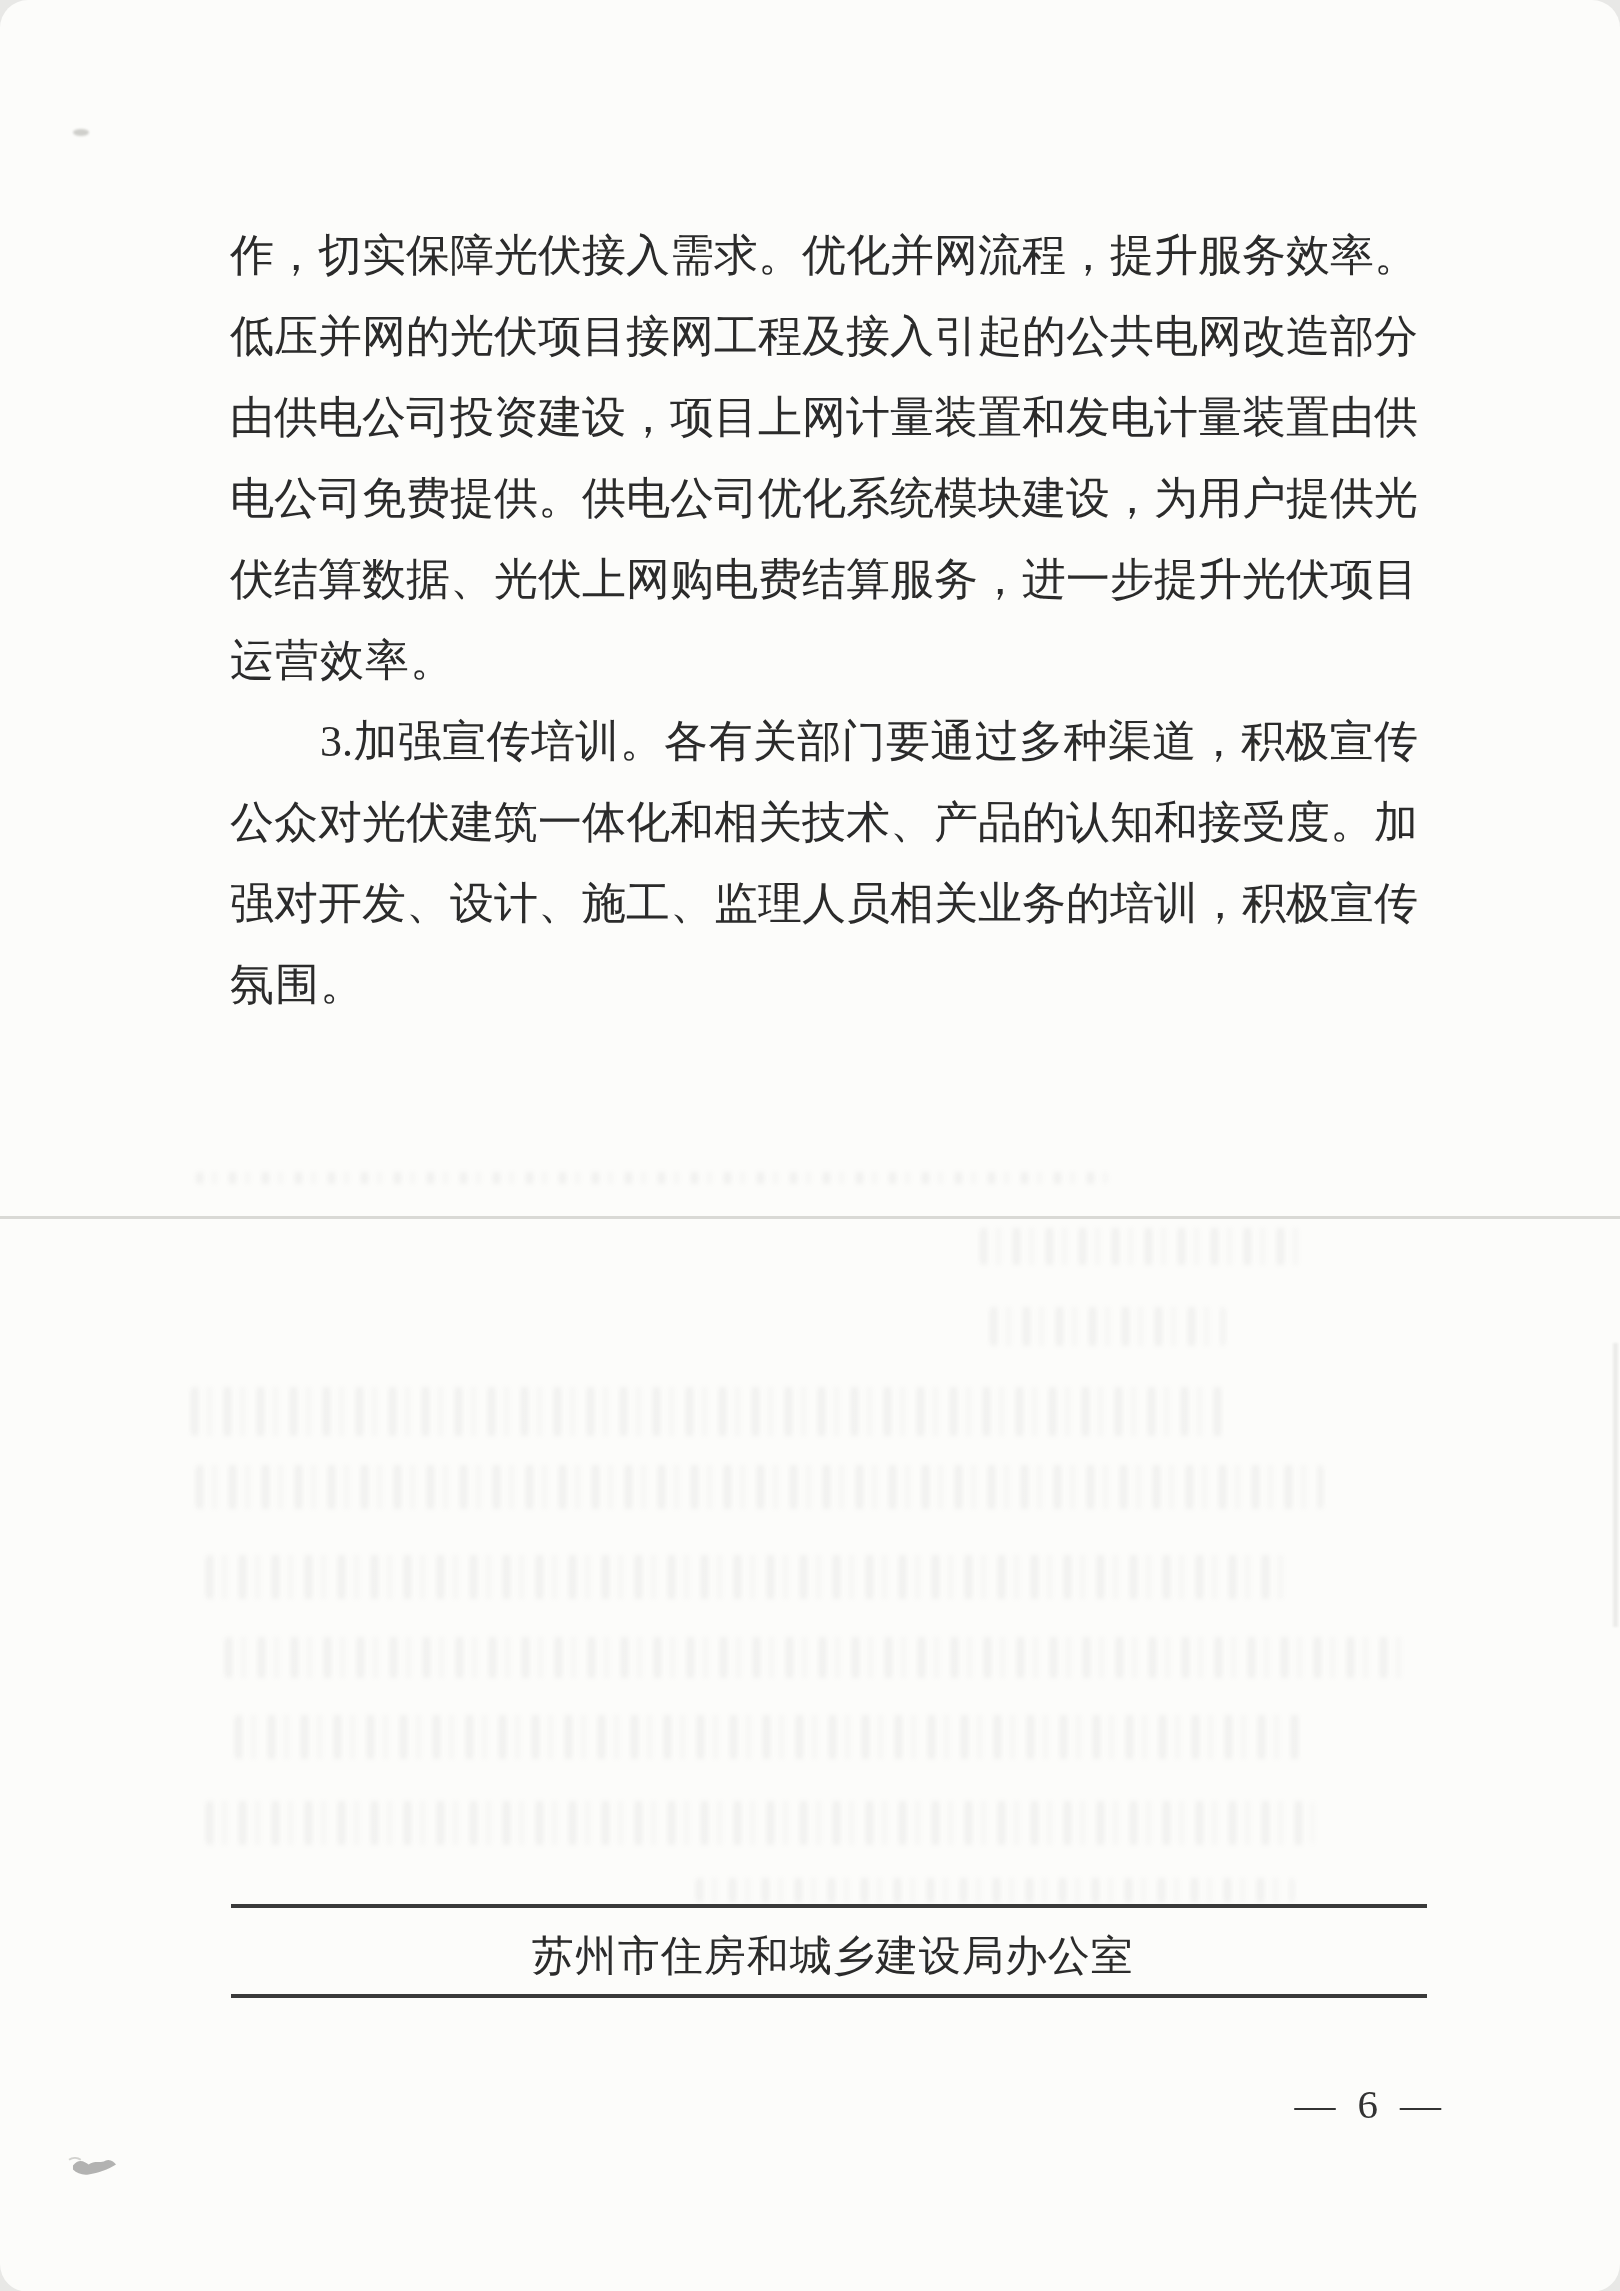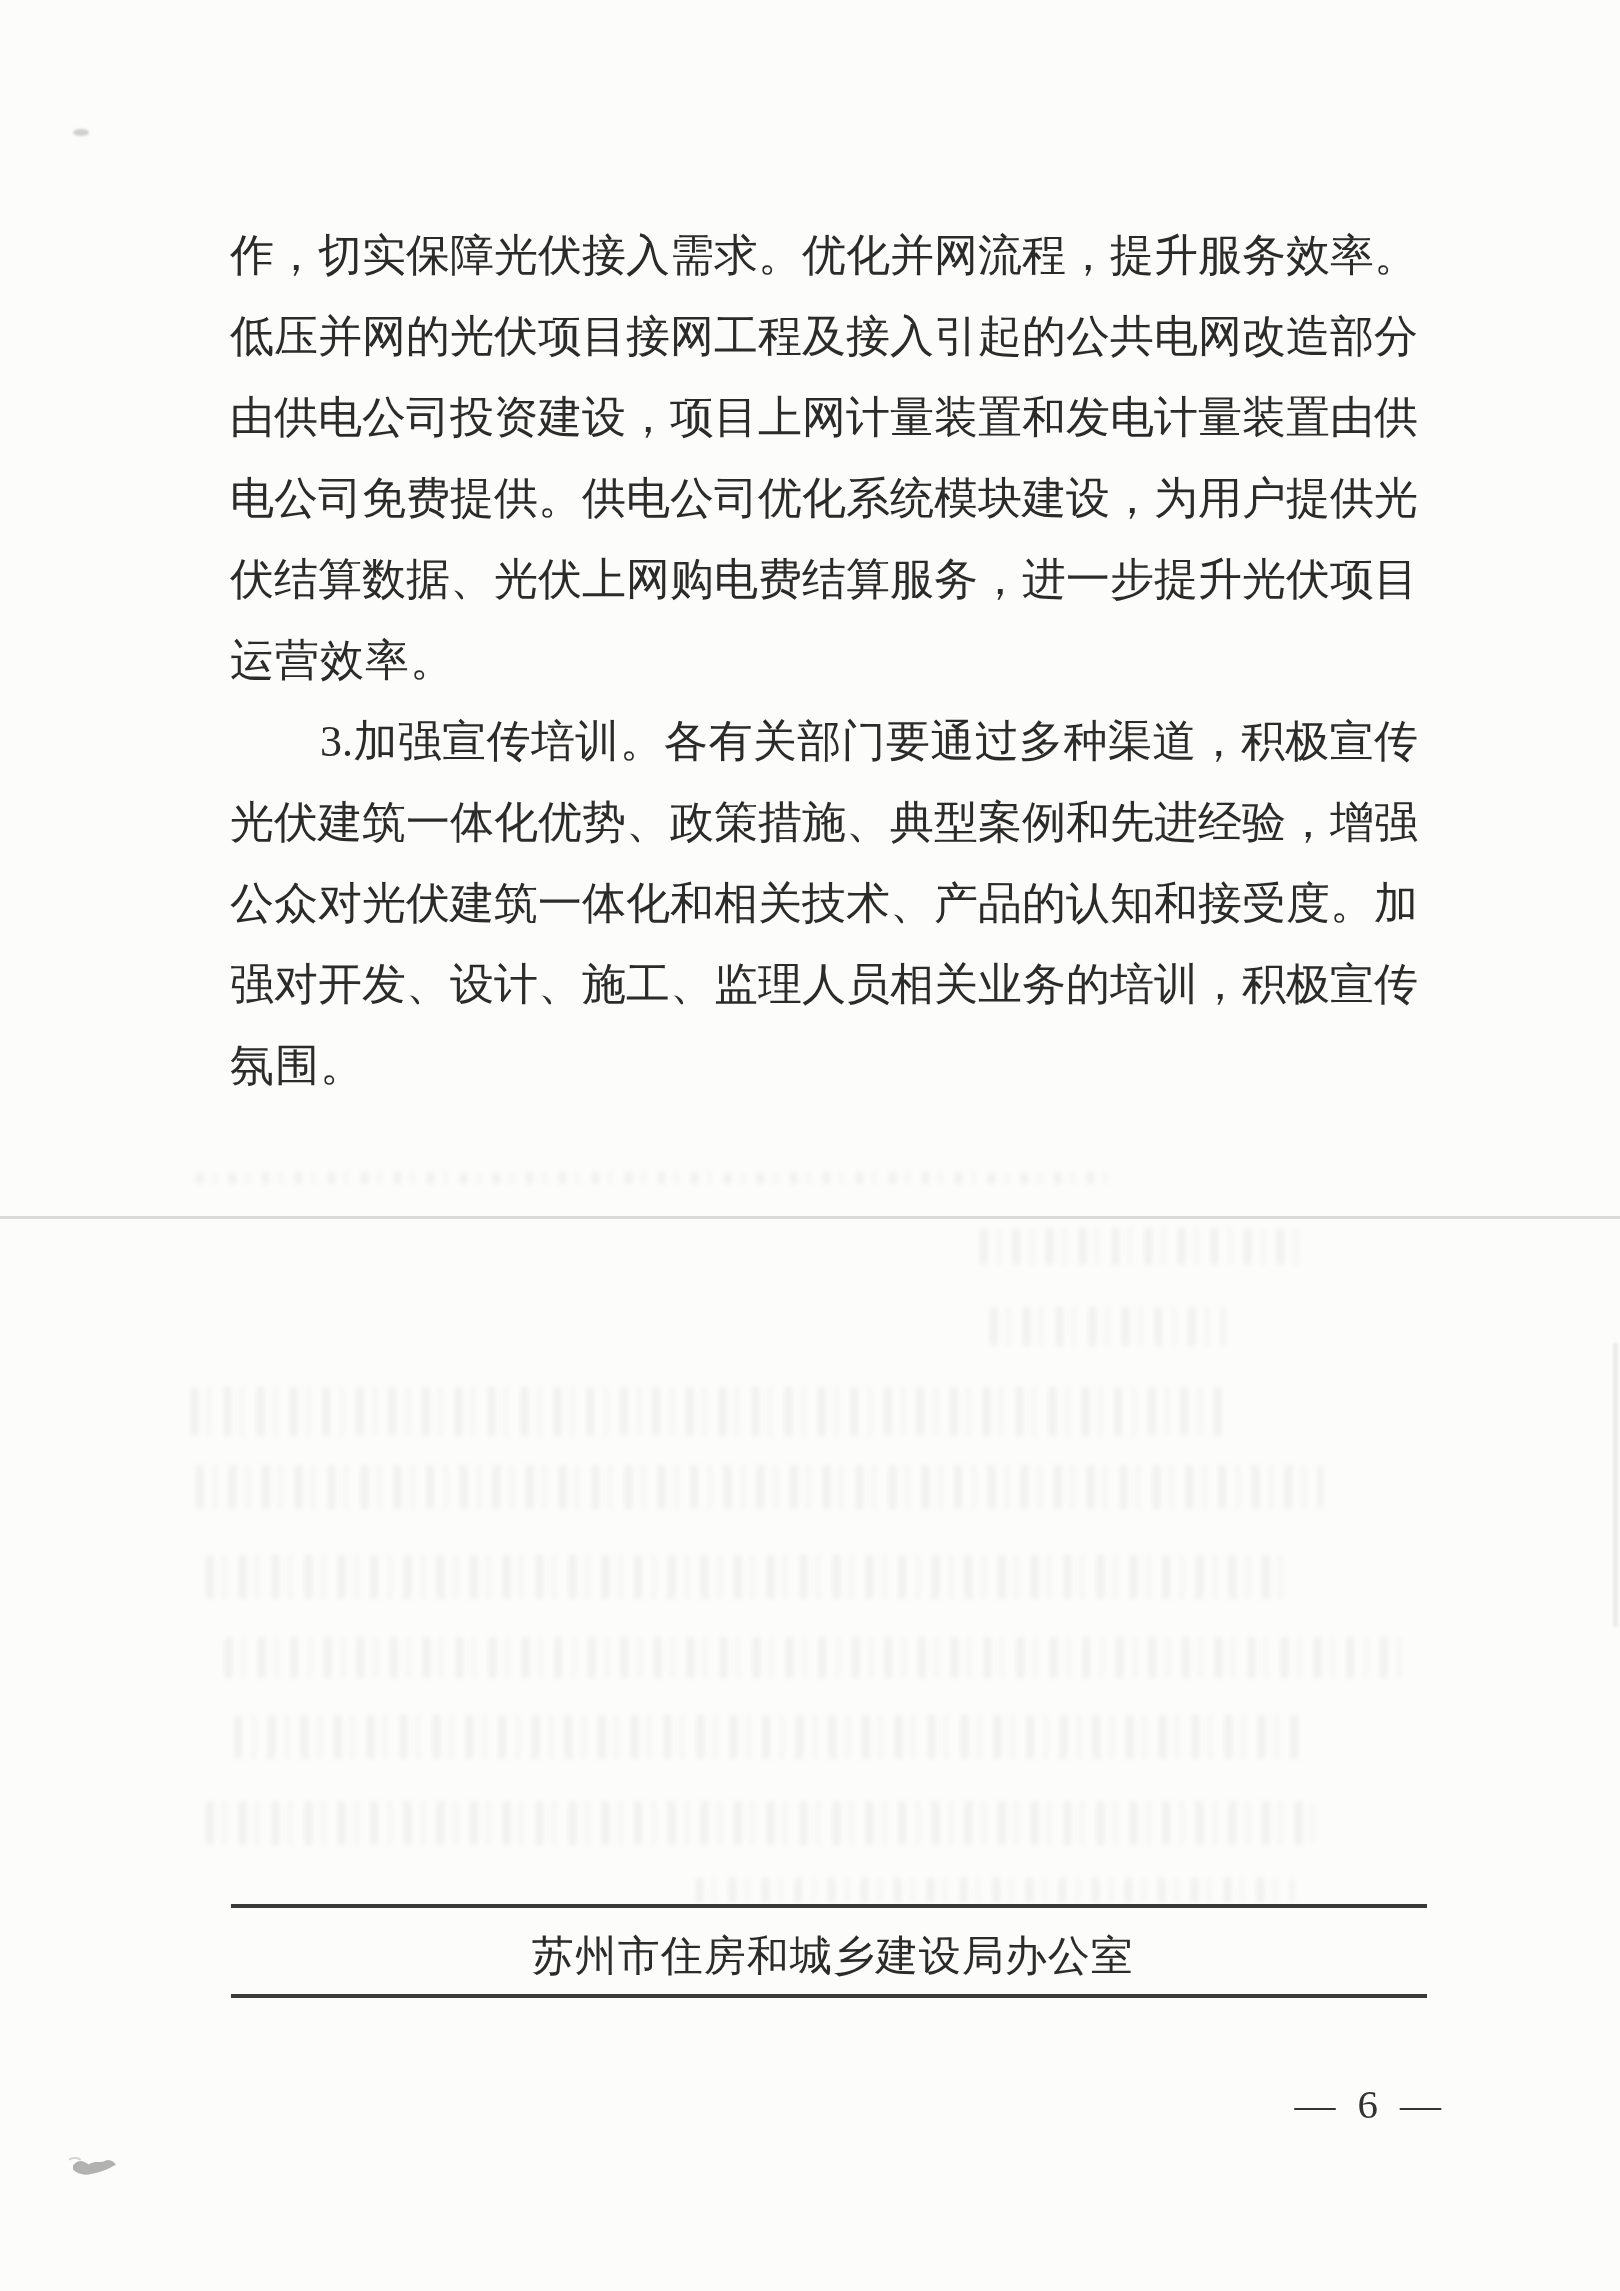--- a/index.html
+++ b/index.html
@@ -9,20 +9,21 @@
   }
   .page {
     position: relative;
     width: 1620px;
     height: 2292px;
     margin: 0 auto;
     background: var(--paper, #fcfcfa);
     overflow: hidden;
     font-family: "Liberation Serif", "DejaVu Serif", serif;
     color: var(--ink, #2b2b2b);
+    border-radius: 28px;
   }
   
   .text-block {
     position: absolute;
     left: 230px;
     top: 215px;
     width: 1188px;
   }
   .line {
     height: 81px;
@@ -141,21 +142,20 @@
 <div class="page">
 
   <div class="text-block">
     <div class="line just">作，切实保障光伏接入需求。优化并网流程，提升服务效率。</div>
     <div class="line just">低压并网的光伏项目接网工程及接入引起的公共电网改造部分</div>
     <div class="line just">由供电公司投资建设，项目上网计量装置和发电计量装置由供</div>
     <div class="line just">电公司免费提供。供电公司优化系统模块建设，为用户提供光</div>
     <div class="line just">伏结算数据、光伏上网购电费结算服务，进一步提升光伏项目</div>
     <div class="line lastline">运营效率。</div>
     <div class="line just indent">3.加强宣传培训。各有关部门要通过多种渠道，积极宣传</div>
-    <div class="line just">光伏建筑一体化优势、政策措施、典型案例和先进经验，增强</div>
     <div class="line just">公众对光伏建筑一体化和相关技术、产品的认知和接受度。加</div>
     <div class="line just">强对开发、设计、施工、监理人员相关业务的培训，积极宣传</div>
     <div class="line lastline">氛围。</div>
   </div>
 
   <div class="seam"></div>
 
   <div class="ghost" style="left:196px;  top:1172px; width:912px;  height:11.8px;"></div>
   <div class="ghost" style="left:980px; top:1228px; width:323px;  height:37px;"></div>
   <div class="ghost" style="left:990px; top:1307px; width:235px;  height:39px;"></div>

